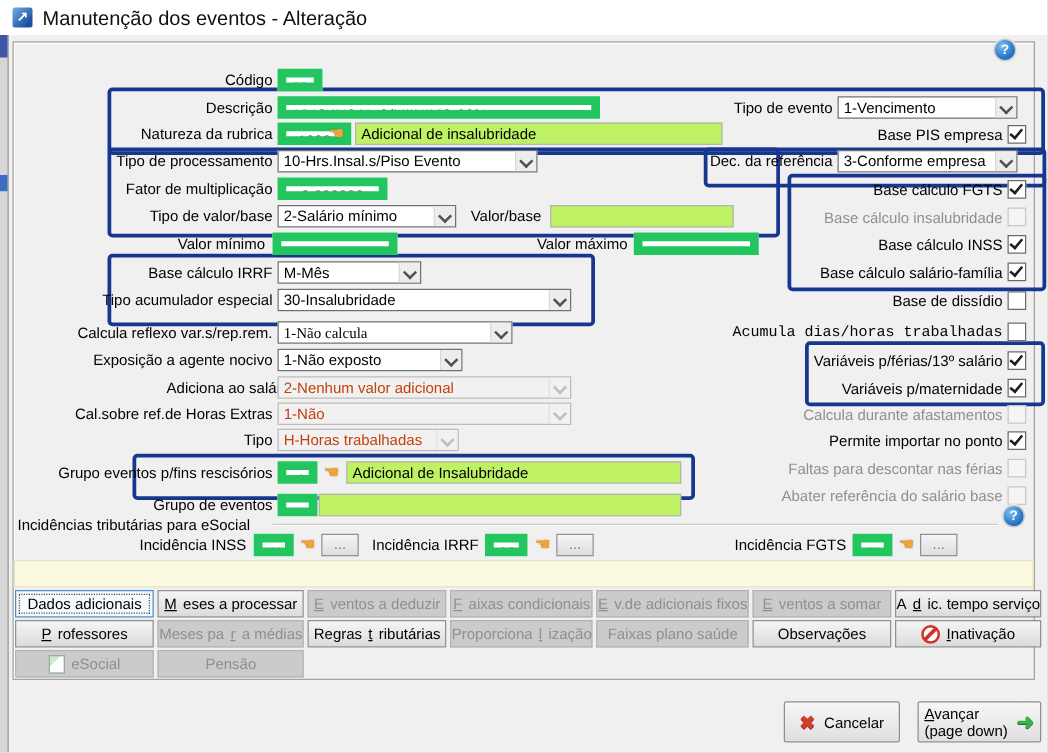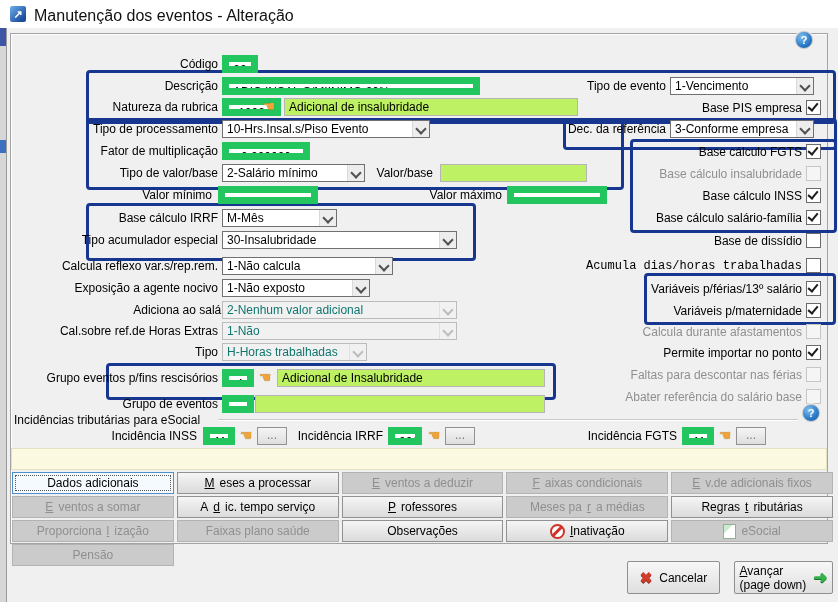--- a/index.html
+++ b/index.html
@@ -27,40 +27,40 @@
     line-height:16px;padding:0 4px;white-space:nowrap;overflow:hidden;}
   .ctr{text-align:center;}
   .rgt{text-align:right;}
   .ro{position:absolute;height:18px;box-sizing:border-box;background:#bef264;border:1px solid #b5b5b5;
     line-height:16px;padding:0 4px;white-space:nowrap;overflow:hidden;}
   .combo{position:absolute;height:18px;box-sizing:border-box;background:#fff;border:1px solid #707070;
     line-height:16px;padding:0 20px 0 4px;white-space:nowrap;overflow:hidden;}
   .combo .chev{position:absolute;right:0;top:0;width:16px;height:16px;background:#ededed;border-left:1px solid #d9d9d9;}
   .combo .chev::after{content:"";position:absolute;left:4px;top:4px;width:6px;height:6px;
     border-left:2px solid #505050;border-bottom:2px solid #505050;transform:rotate(-45deg);}
-  .combo.dis{background:#f1f1f1;border-color:#bcbcbc;color:#0f766e;}
+  .combo.dis{background:#f1f1f1;border-color:#bcbcbc;color:#c2410c;}
   .combo.dis .chev{background:#f1f1f1;border-left-color:#e0e0e0;}
   .combo.dis .chev::after{border-color:#bdbdbd;}
   .cb{position:absolute;width:13px;height:13px;background:#fff;border:1px solid #6b6b6b;}
   .cb.checked::after{content:"";position:absolute;left:3px;top:0px;width:4px;height:8px;
     border-right:2px solid #1d1d1d;border-bottom:2px solid #1d1d1d;transform:rotate(40deg);}
   .cb.dis{border-color:#c6c6c6;background:#f5f5f5;}
   .bluebox{position:absolute;border:3px solid #17368f;border-radius:4px;pointer-events:none;}
   .hand{position:absolute;width:18px;height:16px;font-size:14px;line-height:15px;text-align:center;
     color:#efa33a;text-shadow:0 0 1px #8a5a10;cursor:pointer;}
   .help{position:absolute;width:16px;height:16px;border-radius:50%;color:#fff;font-weight:bold;
     font-size:11px;line-height:16px;text-align:center;border:1px solid #c9c9c9;
     background:radial-gradient(circle at 35% 30%,#7cc0f0,#2a78c8 60%,#145a9e);box-shadow:0 0 0 1px #ececec;}
   .fsline{position:absolute;height:1px;background:#c9c9c9;border-bottom:1px solid #fff;}
   .hint{position:absolute;left:11px;top:448px;width:816px;height:22px;background:#fbfae0;border:1px solid #e4e2c2;box-sizing:border-box;}
   .dots{position:absolute;width:30px;height:18px;box-sizing:border-box;border:1px solid #919191;
     background:linear-gradient(#f5f5f5,#dedede);color:#7d7d7d;text-align:center;line-height:14px;}
   
   .tabgrid{position:absolute;left:12px;top:472px;width:821px;display:grid;
-    grid-template-columns:repeat(5,1fr);gap:2px 3px;}
+    grid-template-columns:repeat(7,1fr);gap:2px 3px;}
   .tab{height:22px;box-sizing:border-box;border:1px solid #919191;background:linear-gradient(#f5f5f5,#dbdbdb);
     display:flex;align-items:center;justify-content:center;gap:5px;white-space:nowrap;font-size:12px;cursor:pointer;}
   .tab.disabled{background:#cbcbcb;border-color:#b3b3b3;color:#8f8f8f;cursor:default;}
   .tab.active{background:#f4fafe;border:1px solid #4f8fca;outline:1px dotted #555;outline-offset:-4px;}
   .mn{text-decoration:underline;}
   .ban{position:relative;width:11px;height:11px;border:2px solid #d03229;border-radius:50%;background:#fdfdfd;flex:0 0 auto;}
   .ban::after{content:"";position:absolute;left:-2px;top:4.5px;width:14px;height:2.5px;background:#d03229;transform:rotate(-45deg);}
   .page{width:11px;height:13px;border:1px solid #93b093;background:linear-gradient(135deg,#cdeccd 0 35%,#fff 35%);flex:0 0 auto;}
   
   .action{position:absolute;height:33px;box-sizing:border-box;border:1px solid #8f8f8f;border-radius:2px;
@@ -157,21 +157,21 @@
 
   <div class="lbl" style="left:10px;top:231px;width:208px;">Tipo acumulador especial</div>
   <div class="combo" style="left:222px;top:231px;width:235px;">
     <span>30-Insalubridade</span>
     <span class="chev"></span>
   </div>
   <div class="lbl" style="left:500px;top:232px;width:302px;">Base de dissídio</div>
   <div class="cb" style="left:806px;top:233px;"></div>
 
   <div class="lbl" style="left:10px;top:257px;width:208px;">Calcula reflexo var.s/rep.rem.</div>
-  <div class="combo" style="left:222px;top:257px;width:171px;">
+  <div class="combo" style="left:222px;top:257px;width:188px;font-family:Liberation Serif, serif;">
     <span>1-Não calcula</span>
     <span class="chev"></span>
   </div>
   <div class="lbl" style="left:500px;top:257px;width:302px;font-family:Liberation Mono, monospace;">Acumula dias/horas trabalhadas</div>
   <div class="cb" style="left:806px;top:258px;"></div>
 
   <div class="lbl" style="left:10px;top:279px;width:208px;">Exposição a agente nocivo</div>
   <div class="combo" style="left:222px;top:279px;width:148px;">
     <span>1-Não exposto</span>
     <span class="chev"></span>

